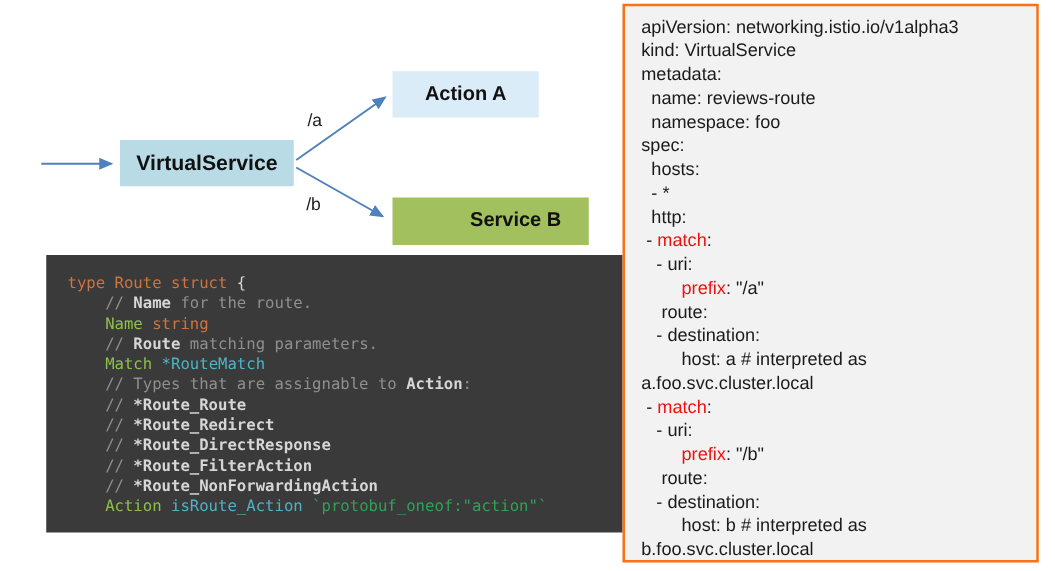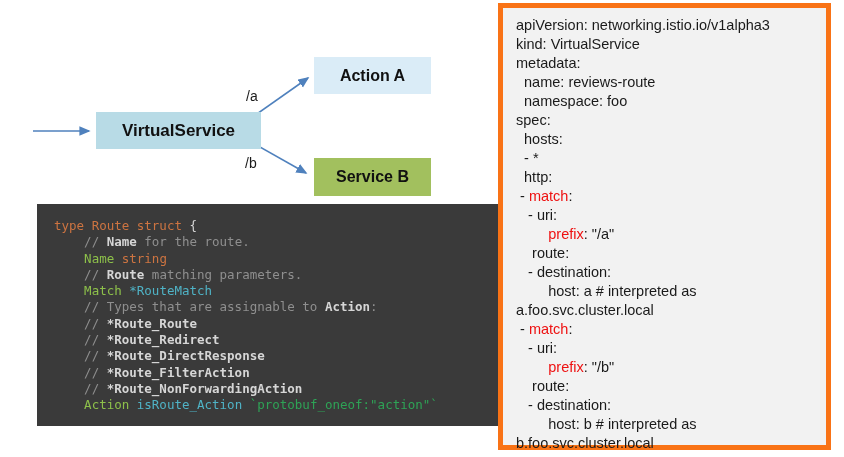--- a/index.html
+++ b/index.html
@@ -11,23 +11,23 @@
     --vs-fill:#b8dbe6; --svca-fill:#daecf7; --svcb-fill:#a2c05e;
     --arrow:#4f81bd; --code-bg:#3a3a3a; --yaml-bg:#f2f2f2; --yaml-red:#ee1111;
   }
   .abs{position:absolute;}
 
   
   .node{
     display:flex;align-items:center;justify-content:center;
     color:#111;font-weight:bold;
   }
-  .vs-box{left:96px;top:112px;width:165px;height:37px;background:var(--vs-fill);font-size:17px;}
+  .vs-box{left:96px;top:112px;width:139px;height:37px;background:var(--vs-fill);font-size:17px;}
   .svc-a{left:314px;top:57px;width:117px;height:37px;background:var(--svca-fill);font-size:16px;}
-  .svc-b{left:314px;top:158px;width:117px;height:38px;background:var(--svcb-fill);font-size:16px;}
+  .svc-b{left:314px;top:158px;width:117px;height:38px;background:var(--svcb-fill);font-size:16px;padding-left:40px;}
   .edge-label{color:#1a1a1a;font-size:14px;}
   .lbl-a{left:246px;top:88px;}
   .lbl-b{left:245px;top:155px;}
   svg.arrows{left:0;top:0;width:460px;height:210px;color:var(--arrow);}
 
   
   .codebox{
     left:37px;top:204px;width:486px;height:222px;
     background:var(--code-bg);
     box-sizing:border-box;
@@ -41,21 +41,21 @@
   .codebox .c{color:#8f8f8f;}
   .codebox .cb{color:#d6d6d6;font-weight:bold;}
   .codebox .g{color:#8dc04a;}
   .codebox .t{color:#4fb3c6;text-align:right;}
   .codebox .s{color:#2ea356;}
 
   
   .yamlpanel{
     left:498px;top:3px;width:333px;height:447px;
     background:var(--yaml-bg);
-    border:5px solid #f97316;
+    border:2px solid #f97316;
     box-sizing:border-box;
     padding:8px 0 0 13px;
     font-size:14.5px;line-height:19px;
     color:#1a1a1a;
     white-space:pre;
   }
   .yamlpanel .red{color:var(--yaml-red);}
 </style>
 </head>
 <body style="--vs-fill: #b8dbe6; --svca-fill: #daecf7; --svcb-fill: #a2c05e; --arrow: #4f81bd; --code-bg: #3a3a3a; --yaml-bg: #f2f2f2; --yaml-red: #ee1111;">

